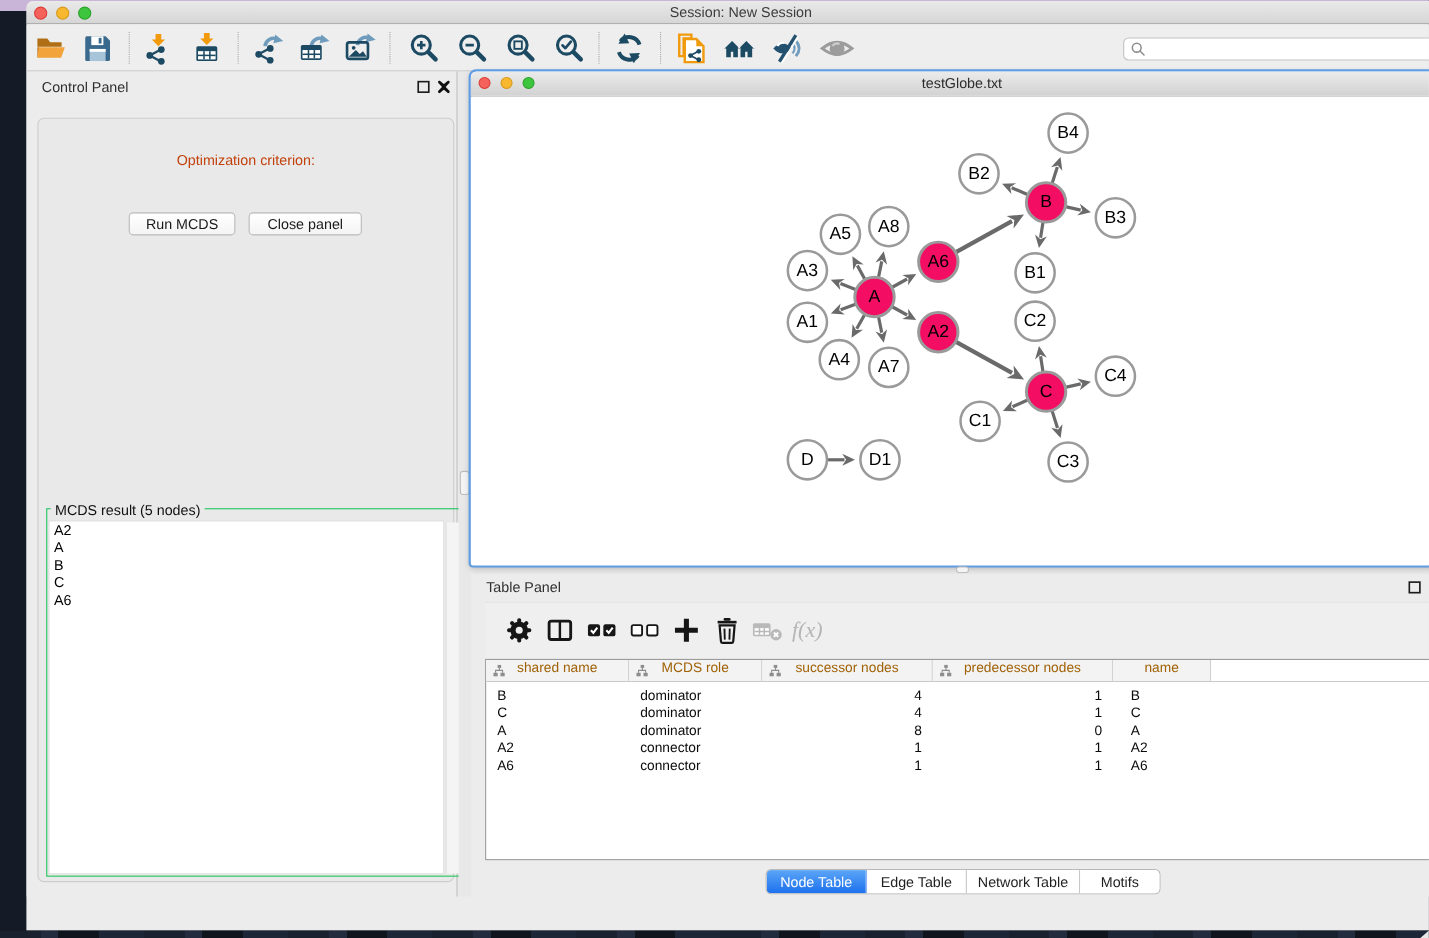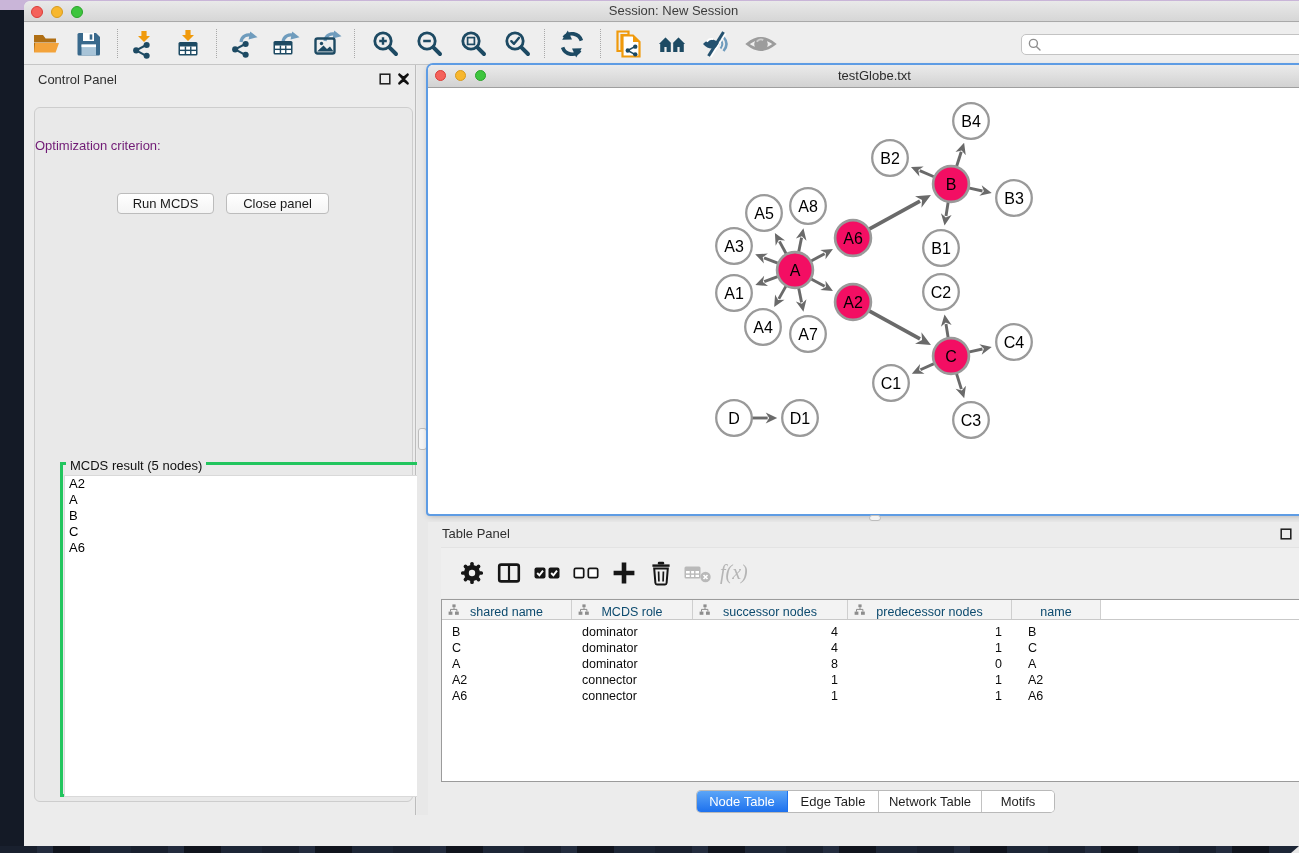--- a/index.html
+++ b/index.html
@@ -62,36 +62,36 @@
     cursor:default; }
   .seg .tab:first-child { border-radius:4px 0 0 4px; }
   .seg .tab:last-child  { border-radius:0 4px 4px 0; border-right:none; }
   .seg .tab.sel { background:linear-gradient(#5ba5f7,#1d71ee); color:#fff;
     border-right:1px solid #1d71ee; }
 
   #cp-tabs { left:76px; top:31px; z-index:3; }
 
   #mcds-panel { left:10px; top:42px; width:379px; height:695px;
     background:#e9e9e9; border:1px solid #cdcdcd; border-radius:6px; }
-  #opt-label { left:0; top:30px; width:100%; font-size:13px; color:#701a75; }
+  #opt-label { left:0; top:30px; width:100%; text-align:center; font-size:13px; color:#c2410c; }
   #criterion-select { left:33px; top:52px; width:311px; height:20px; background:#fff;
     border:1px solid #b9b9b9; border-radius:5px; display:flex; align-items:center; }
   #criterion-select .val { font-size:13px; color:#111; padding-left:11px; flex:1;
     white-space:nowrap; overflow:hidden; }
   #criterion-select .stepper { width:20px; height:20px; margin:-1px -1px -1px 0;
     border-radius:0 5px 5px 0; background:linear-gradient(#5ba5f7,#1d71ee);
     display:flex; align-items:center; justify-content:center; }
   .push-btn { position:absolute; height:21px; background:linear-gradient(#ffffff,#f4f4f4);
     border:1px solid #bcbcbc; border-radius:4px; font-size:13px; color:#1a1a1a;
     display:flex; align-items:center; justify-content:center; font-family:inherit; }
   #run-btn   { left:82px; top:85px; width:97px; }
   #close-btn { left:191px; top:85px; width:103px; }
 
-  #result-group { left:25px; top:354px; width:380px; height:335px;
-    border:3px solid #22c55e; }
+  #result-group { left:7px; top:354px; width:380px; height:335px;
+    border:1px solid #22c55e; }
   #result-legend { left:3px; top:-7px; background:#e9e9e9; padding:0 4px;
     font-size:13px; color:#111; }
   #result-list { left:1px; top:10px; width:360px; height:322px; background:#fff;
     border:1px solid #d9d9d9; }
   #result-list .item { font-size:13px; color:#000; line-height:16px; padding-left:4px; }
   #result-scroll { right:2px; top:12px; width:14px; height:319px; background:#f4f4f4;
     border-left:1px solid #dedede; border-right:1px solid #e9e9e9; }
 
   
   #right-area { left:393px; top:64px; width:906px; height:750px; background:#e8e8e8; }
@@ -121,22 +121,22 @@
   #tp-title { left:14px; top:4px; font-size:13px; color:#2f2f2f; }
   #tp-btns { right:12px; top:6px; }
   #tp-toolbar { left:13px; top:25px; width:895px; height:51px; background:#efefef;
     border-top:1px solid #e3e3e3; }
   .tp-icon { position:absolute; top:50%; transform:translate(-50%,-50%); display:flex;
     align-items:center; justify-content:center; }
 
   #data-table { left:13px; top:77px; width:869px; height:183px; background:#fff;
     border:1px solid #9b9b9b; overflow:hidden; }
   #thead { display:grid; height:20px; background:#f3f3f3; border-bottom:1px solid #c9c9c9; }
-  #thead .hcell { position:relative; display:flex; align-items:flex-end; justify-content:center;
-    font-size:12.5px; color:#0c4a6e; border-right:1px solid #cfcfcf; background:#f3f3f3; }
+  #thead .hcell { position:relative; display:flex; align-items:flex-start; justify-content:center;
+    font-size:12.5px; color:#a16207; border-right:1px solid #cfcfcf; background:#f3f3f3; }
   #thead .hcell.noband { background:#fff; border-right:none; }
   #thead .hcell .tree { position:absolute; left:6px; top:4px; }
   #tbody { padding-top:4px; }
   #tbody .row { display:grid; height:16px; }
   #tbody .cell { font-size:12.5px; color:#0b0b0b; line-height:16px; white-space:nowrap; }
   #tbody .cell.l { text-align:left; }
   #tbody .cell.r { text-align:right; }
 
   #table-tabs { left:269px; top:269px; }
 

